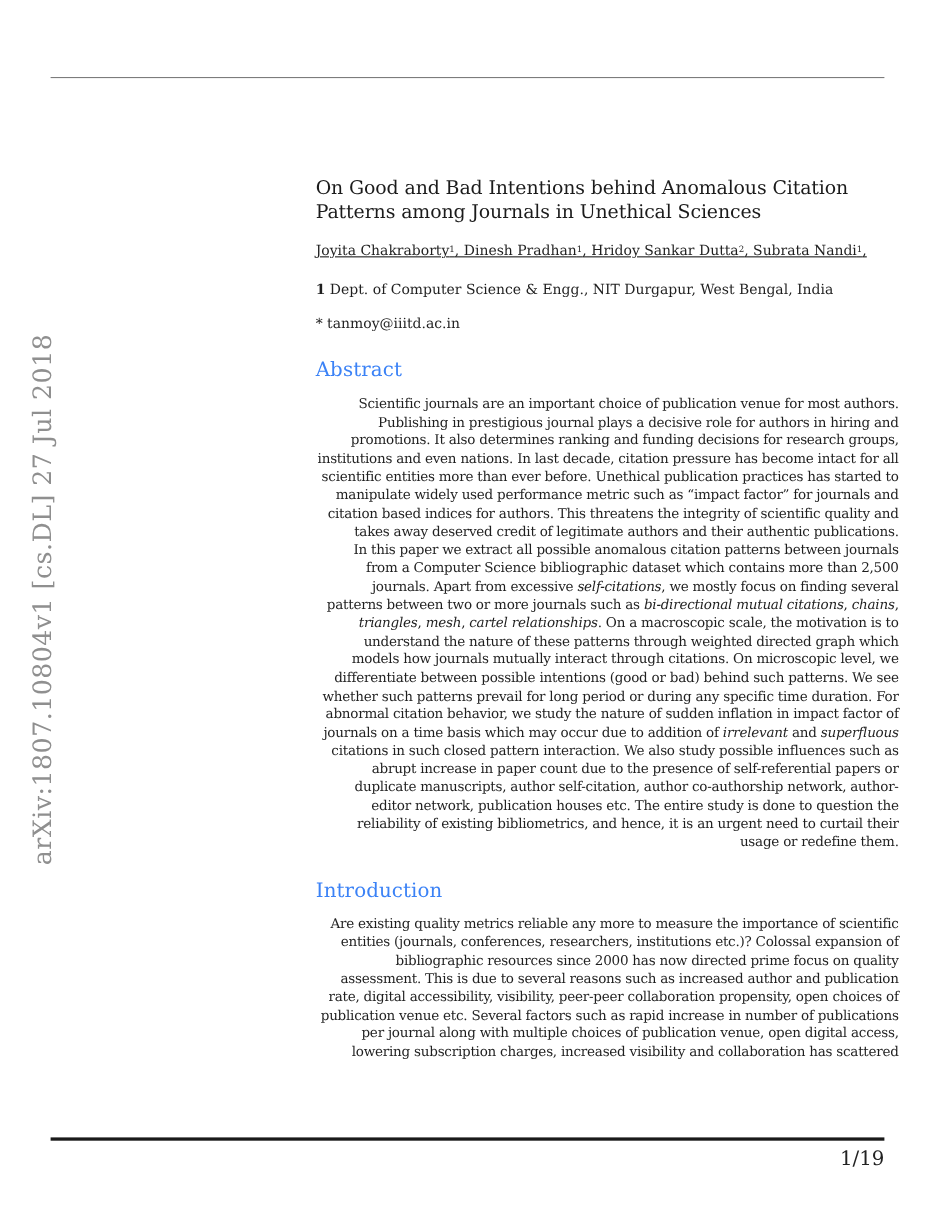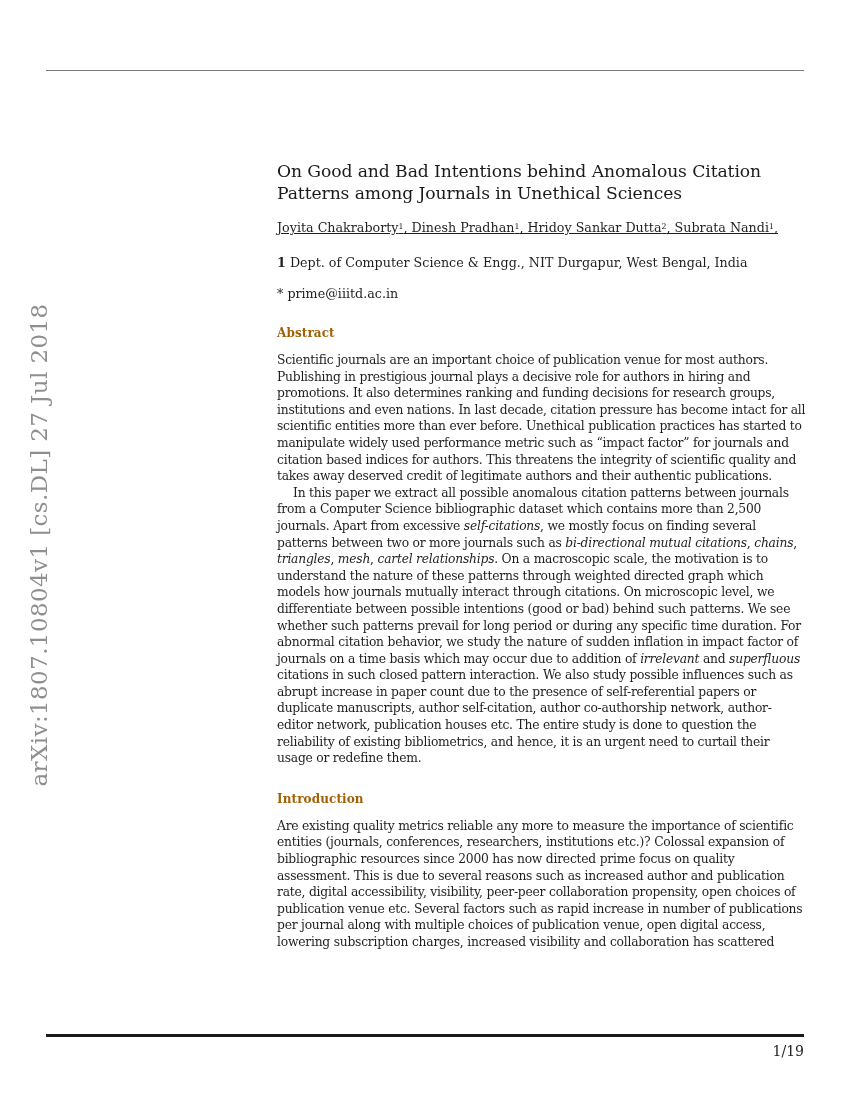--- a/index.html
+++ b/index.html
@@ -18,21 +18,21 @@
   }
   .watermark{
     position:absolute;left:39px;top:545px;
     transform:translate(-50%,-50%) rotate(-90deg);
     white-space:nowrap;
     font-size:23px;
     letter-spacing:0.4px;
     color:#8f8f8f;
   }
   .col{
-    position:absolute;left:277px;top:161px;width:530px;
+    position:absolute;left:287px;top:161px;width:530px;
   }
   .title{
     margin:0;
     font-size:17.2px;
     font-weight:normal;
     line-height:1.26;
     letter-spacing:-0.1px;
     color:#1b1b1b;
   }
   .title .tline{display:block;}
@@ -53,48 +53,48 @@
     margin-top:17px;
     font-size:12.7px;
     line-height:1.35;
   }
   .email{
     margin-top:15px;
     font-size:12.7px;
   }
   h2{
     margin:25px 0 0 0;
-    font-size:12px;
-    font-weight:bold;
+    font-size:18px;
+    font-weight:normal;
     letter-spacing:0.1px;
-    color:#a16207;
+    color:#3b82f6;
   }
   .body{
     margin:12px 0 0 0;
     font-size:12.3px;
     line-height:1.35;
     letter-spacing:-0.22px;
-    text-align:left;
+    text-align:right;
   }
   .p2{
     margin-top:0;
     text-indent:16px;
   }
   .footer-rule{
     position:absolute;left:46px;top:1034px;width:758px;height:2.5px;
     background:#1a1a1a;
   }
   .footer-left{
     position:absolute;left:52px;top:1098px;
     font-family:"DejaVu Sans","Liberation Sans",sans-serif;
     font-size:12.5px;letter-spacing:0.3px;color:#222;
   }
   .footer-right{
     position:absolute;right:46px;top:1043px;
-    font-size:14px;color:#222;
+    font-size:18px;color:#222;
   }
 </style>
 </head>
 <body>
 
 <div class="page">
 
   <div class="top-rule"></div>
 
   <div class="watermark">arXiv:1807.10804v1  [cs.DL]  27 Jul 2018</div>
@@ -110,21 +110,21 @@
       <div>Joyita Chakraborty<sup>1</sup>, Dinesh Pradhan<sup>1</sup>, Hridoy Sankar Dutta<sup>2</sup>, Subrata Nandi<sup>1</sup>,</div>
     </div>
 
     <div class="affils">
       <div>
         <b>1</b>
         <span>Dept. of Computer Science &amp; Engg., NIT Durgapur, West Bengal, India</span>
       </div>
     </div>
 
-    <div class="email">* prime@iiitd.ac.in</div>
+    <div class="email">* tanmoy@iiitd.ac.in</div>
 
     <h2>Abstract</h2>
 
     <p class="body">Scientific journals are an important choice of publication venue for most authors. Publishing in prestigious journal plays a decisive role for authors in hiring and promotions. It also determines ranking and funding decisions for research groups, institutions and even nations. In last decade, citation pressure has become intact for all scientific entities more than ever before. Unethical publication practices has started to manipulate widely used performance metric such as “impact factor” for journals and citation based indices for authors. This threatens the integrity of scientific quality and takes away deserved credit of legitimate authors and their authentic publications.</p>
 
     <p class="body p2">In this paper we extract all possible anomalous citation patterns between journals from a Computer Science bibliographic dataset which contains more than 2,500 journals. Apart from excessive <i>self-citations</i>, we mostly focus on finding several patterns between two or more journals such as <i>bi-directional mutual citations</i>, <i>chains</i>, <i>triangles</i>, <i>mesh</i>, <i>cartel relationships</i>. On a macroscopic scale, the motivation is to understand the nature of these patterns through weighted directed graph which models how journals mutually interact through citations. On microscopic level, we differentiate between possible intentions (good or bad) behind such patterns. We see whether such patterns prevail for long period or during any specific time duration. For abnormal citation behavior, we study the nature of sudden inflation in impact factor of journals on a time basis which may occur due to addition of <i>irrelevant</i> and <i>superfluous</i> citations in such closed pattern interaction. We also study possible influences such as abrupt increase in paper count due to the presence of self-referential papers or duplicate manuscripts, author self-citation, author co-authorship network, author-editor network, publication houses etc. The entire study is done to question the reliability of existing bibliometrics, and hence, it is an urgent need to curtail their usage or redefine them.</p>
 
     <h2>Introduction</h2>
 
     <p class="body">Are existing quality metrics reliable any more to measure the importance of scientific entities (journals, conferences, researchers, institutions etc.)? Colossal expansion of bibliographic resources since 2000 has now directed prime focus on quality assessment. This is due to several reasons such as increased author and publication rate, digital accessibility, visibility, peer-peer collaboration propensity, open choices of publication venue etc. Several factors such as rapid increase in number of publications per journal along with multiple choices of publication venue, open digital access, lowering subscription charges, increased visibility and collaboration has scattered</p>

